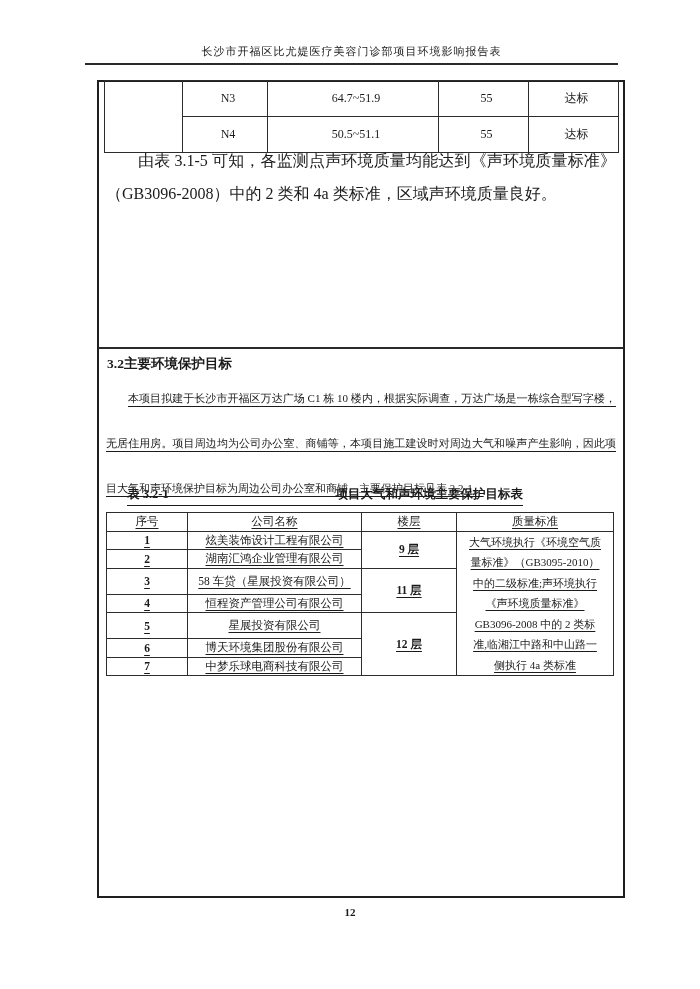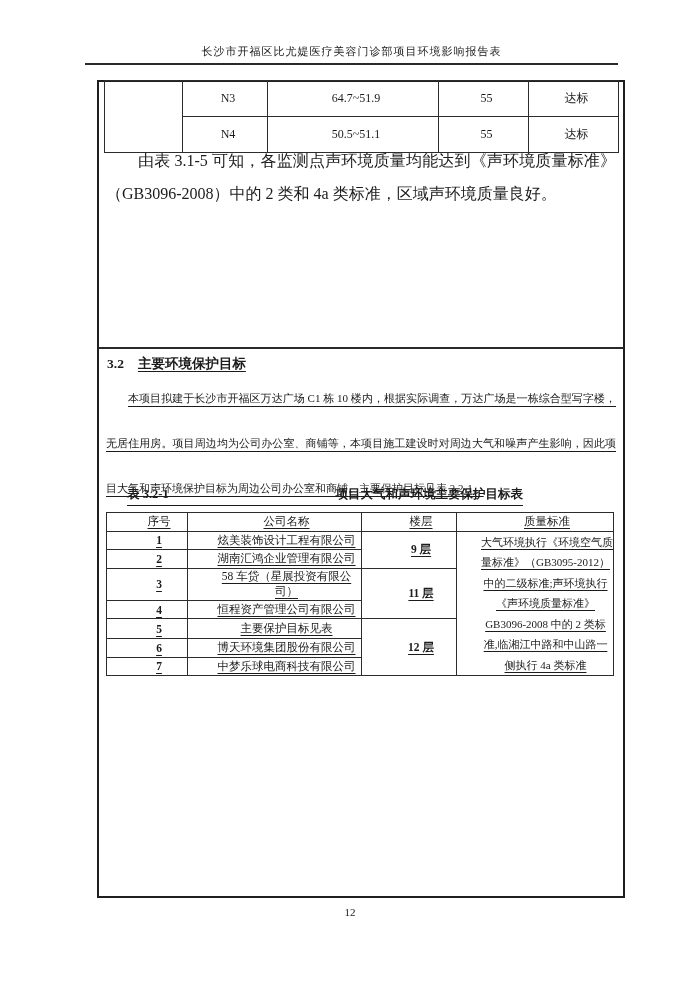--- a/index.html
+++ b/index.html
@@ -65,23 +65,22 @@
   }
 
   
   .section-head {
     position: absolute;
     top: 273px; left: 8px;
     font-size: 13.5px;
     font-weight: 700;
   }
   .section-head .sec-title {
-    text-decoration: underline;
     text-underline-offset: 3px;
-    margin-left: 14px;
+    margin-left: 0;
   }
   .para2 {
     position: absolute;
     top: 294px; left: 7px; right: 7px;
     font-size: 11px;
     line-height: 45px;
     text-indent: 2em;
     text-align: justify;
     text-decoration: underline;
     text-underline-offset: 4px;
@@ -110,41 +109,41 @@
     table-layout: fixed;
     width: 507px;
     font-size: 11.5px;
   }
   .target-table th, .target-table td {
     border: 1px solid #2c2c2c;
     text-align: center;
     vertical-align: middle;
     height: 18.5px;
     font-weight: 400;
-    padding-left: 24px;
   }
   .target-table .u { text-decoration: underline; text-underline-offset: 3px; }
   .target-table td.no-cell  { font-weight: 700; }
   .target-table td.floor-cell { font-weight: 700; }
   .quality-cell { padding: 0 3px; margin-top: 40px; }
   .quality-cell .q-line {
     font-size: 11px;
     line-height: 20.5px;
     text-decoration: underline;
     text-underline-offset: 3px;
     white-space: nowrap;
   }
 
   
   .page-number {
     position: absolute;
     top: 906px; left: 0;
     width: 700px;
     text-align: center;
     font-size: 11px;
+    font-weight: bold;
   }
 </style>
 </head>
 <body>
 
 <div class="doc-header">长沙市开福区比尤媞医疗美容门诊部项目环境影响报告表</div>
 
 <div class="page-box">
 
   <table class="noise-table">
@@ -199,21 +198,21 @@
       <th class="u">公司名称</th>
       <th class="u">楼层</th>
       <th class="u">质量标准</th>
     </tr>
     <tr>
       <td class="u no-cell">1</td>
       <td class="u">炫美装饰设计工程有限公司</td>
       <td class="u floor-cell" rowspan="2">9 层</td>
       <td class="quality-cell" rowspan="7">
         <div class="q-line">大气环境执行《环境空气质</div>
-        <div class="q-line">量标准》（GB3095-2012）</div>
+        <div class="q-line">量标准》（GB3095-2010）</div>
         <div class="q-line">中的二级标准;声环境执行</div>
         <div class="q-line">《声环境质量标准》</div>
         <div class="q-line">GB3096-2008 中的 2 类标</div>
         <div class="q-line">准,临湘江中路和中山路一</div>
         <div class="q-line">侧执行 4a 类标准</div>
       </td>
     </tr>
     <tr>
       <td class="u no-cell">2</td>
       <td class="u">湖南汇鸿企业管理有限公司</td>
@@ -222,21 +221,21 @@
       <td class="u no-cell">3</td>
       <td class="u">58 车贷（星展投资有限公司）</td>
       <td class="u floor-cell" rowspan="2">11 层</td>
     </tr>
     <tr>
       <td class="u no-cell">4</td>
       <td class="u">恒程资产管理公司有限公司</td>
     </tr>
     <tr>
       <td class="u no-cell">5</td>
-      <td class="u">主要保护目标见表</td>
+      <td class="u">星展投资有限公司</td>
       <td class="u floor-cell" rowspan="3">12 层</td>
     </tr>
     <tr>
       <td class="u no-cell">6</td>
       <td class="u">博天环境集团股份有限公司</td>
     </tr>
     <tr>
       <td class="u no-cell">7</td>
       <td class="u">中梦乐球电商科技有限公司</td>
     </tr>

